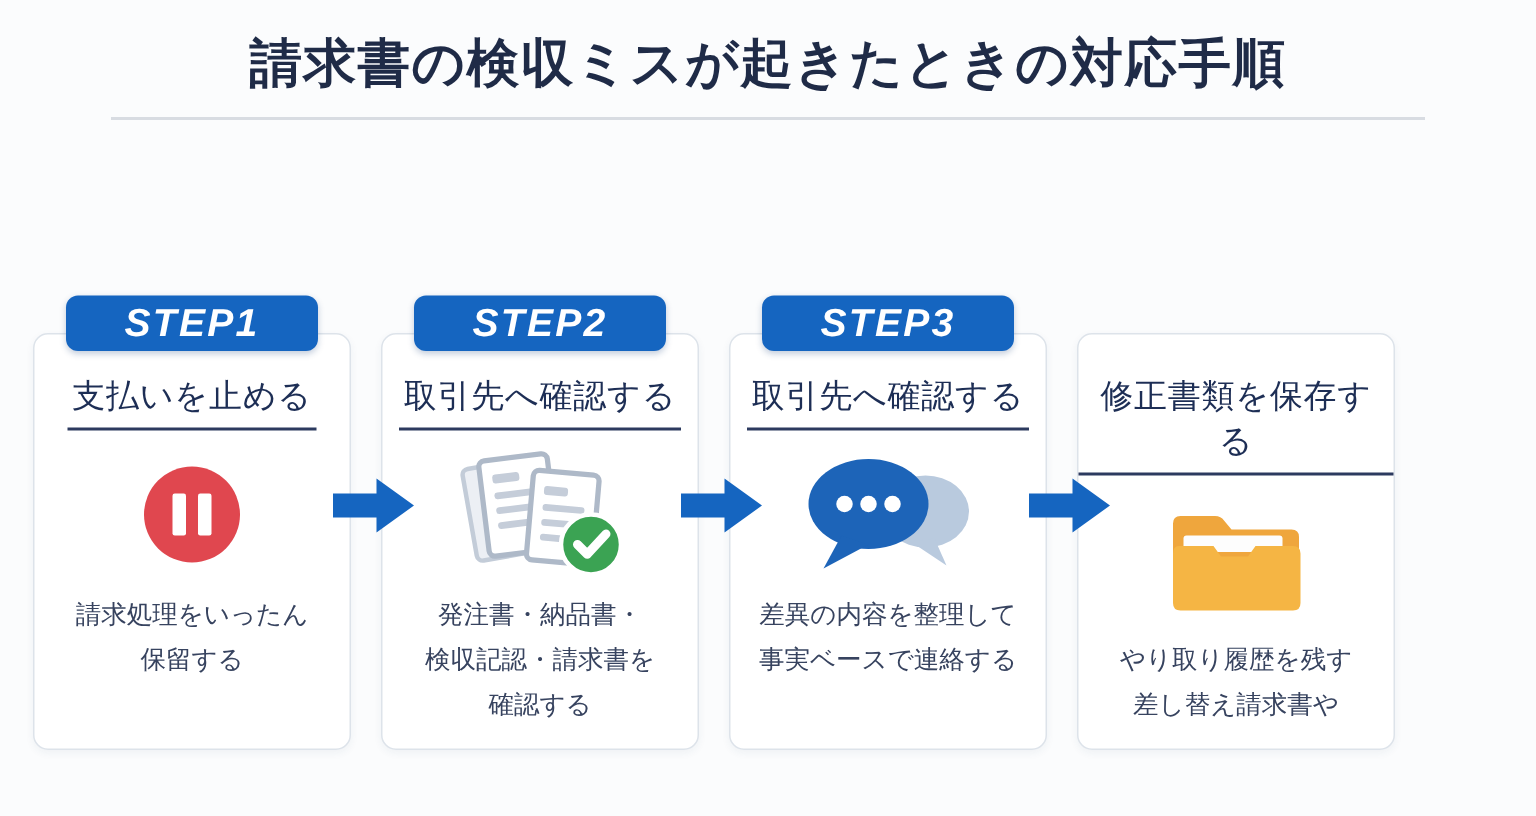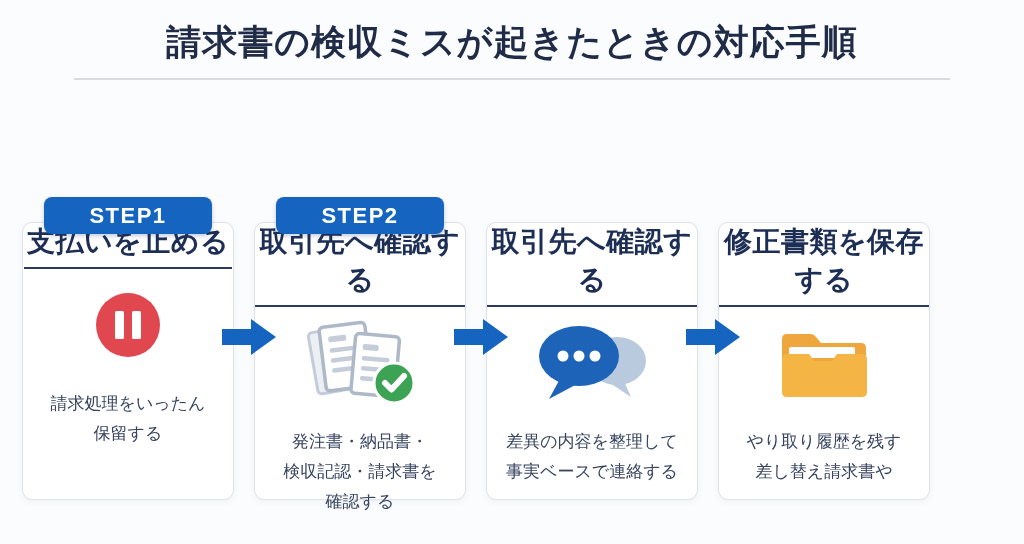--- a/index.html
+++ b/index.html
@@ -59,46 +59,48 @@
   .badge{
     position:absolute;
     top:-26px;
     left:50%;
     transform:translateX(-50%);
     width:168px;
     height:37px;
     background:var(--blue);
     border-radius:8px;
     color:#ffffff;
-    font-size:22px;
+    font-size:26px;
     font-weight:800;
     letter-spacing:1.5px;
     display:flex;
     align-items:center;
     justify-content:center;
     box-shadow:0 2px 4px rgba(20,60,120,0.25);
+    font-style:italic;
   }
   .card-heading{
-    font-size:28px;
-    font-weight:700;
+    margin-top:26px;
+    font-size:22px;
+    font-weight:400;
     color:var(--heading);
     display:inline-block;
     border-bottom:2px solid #2c3a5f;
     padding:0 3px 6px 3px;
     letter-spacing:0.5px;
   }
   .icon-area{
     height:96px;
     margin-top:8px;
     display:flex;
     align-items:center;
     justify-content:center;
   }
   .desc{
-    margin-top:16px;
+    margin-top:4px;
     font-size:17px;
     color:var(--body-text);
     line-height:1.75;
     font-weight:500;
   }
   .arrow{
     position:absolute;
     top:96px;
     width:54px;
     height:38px;
@@ -165,20 +167,21 @@
       </svg>
     </div>
     <div class="desc">
       <div>発注書・納品書・</div>
       <div>検収記認・請求書を</div>
       <div>確認する</div>
     </div>
   </div>
 
   <div class="card">
+    <div class="badge">STEP3</div>
     <div><span class="card-heading">取引先へ確認する</span></div>
     <div class="icon-area">
       <svg width="122" height="88" viewBox="0 0 122 88">
         <ellipse cx="86" cy="42" rx="29" ry="24" fill="#b9cade"></ellipse>
         <path d="M92 60 L100 78 L76 62 Z" fill="#b9cade"></path>
         <ellipse cx="48" cy="37" rx="40" ry="30" fill="#1d64b8"></ellipse>
         <path d="M30 58 L18 80 L48 64 Z" fill="#1d64b8"></path>
         <circle cx="32" cy="37" r="5.5" fill="#ffffff"></circle>
         <circle cx="48" cy="37" r="5.5" fill="#ffffff"></circle>
         <circle cx="64" cy="37" r="5.5" fill="#ffffff"></circle>

